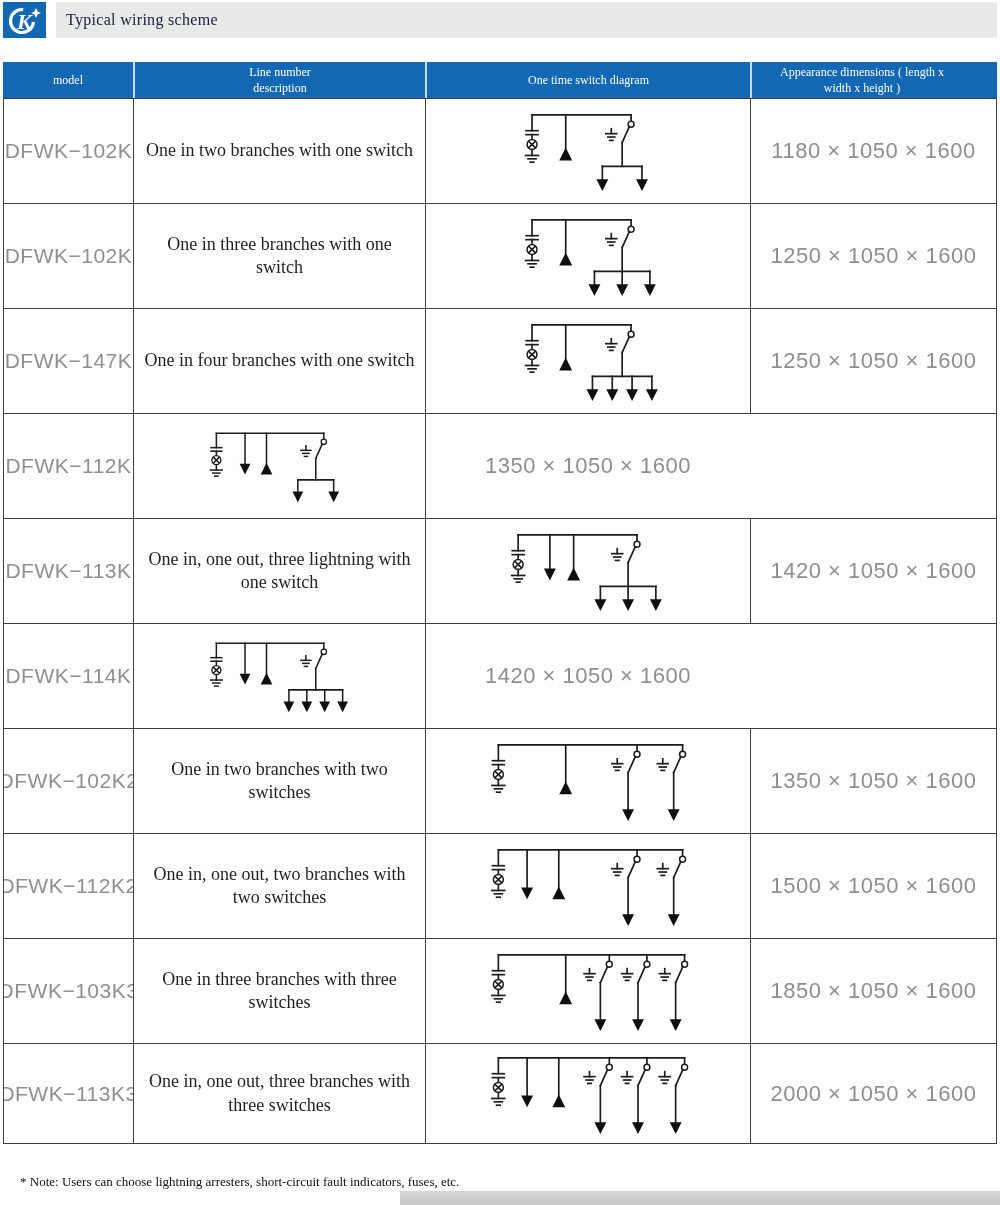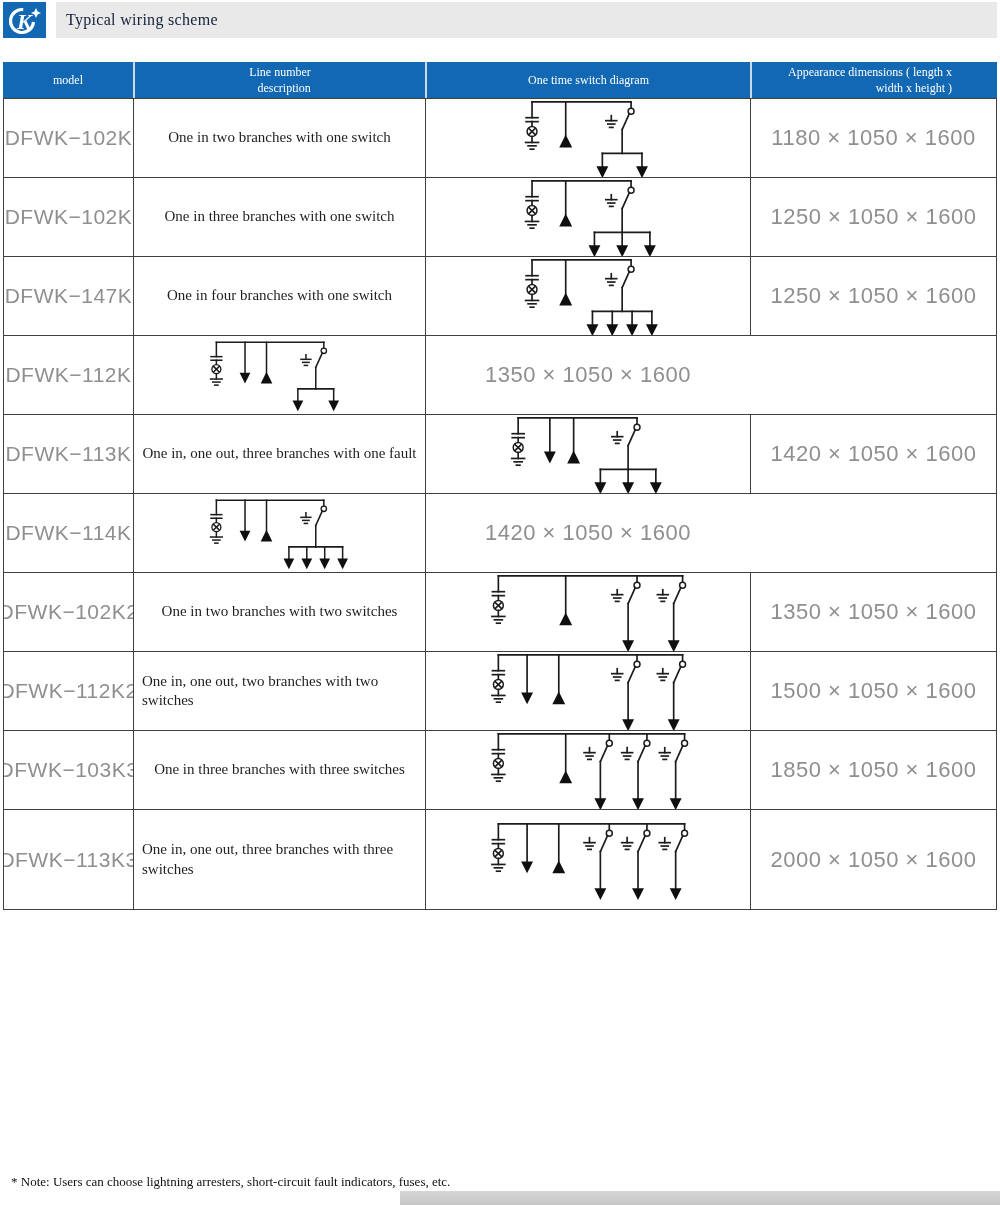--- a/index.html
+++ b/index.html
@@ -18,39 +18,39 @@
   .topbar{position:absolute;left:3px;top:2px;width:994px;height:36px;display:flex;}
   .logo{width:43px;height:36px;flex:0 0 43px;background:var(--accent);display:flex;align-items:center;justify-content:center;}
   .titleband{flex:1;margin-left:10px;background:var(--band);display:flex;align-items:center;}
   .pagetitle{font-size:16px;color:#14213a;padding-left:10px;letter-spacing:0.3px;}
 
   
   .tbl{position:absolute;left:3px;top:62px;width:994px;}
   .thead{display:grid;grid-template-columns:130px 292px 325px 1fr;height:36px;background:var(--accent);}
   .th{color:#fff;font-size:12px;display:flex;align-items:center;justify-content:center;text-align:center;line-height:1.35;}
   .th + .th{border-left:2px solid #c9d9ea;}
-  .th .twolines{display:inline-block;text-align:right;}
+  .th .twolines{display:inline-block;text-align:center;}
   .th .twolines span{display:block;}
-  .th-dims{justify-content:flex-start;text-align:right;padding-left:20px;}
+  .th-dims{justify-content:flex-start;text-align:center;padding-left:20px;}
   .th-dims span{display:inline-block;width:180px;}
   .tbody{border-top:1px solid var(--border);border-left:1px solid var(--border);border-right:1px solid var(--border);}
-  .row{display:grid;grid-template-columns:129px 292px 325px 1fr;height:79px;border-bottom:1px solid var(--border);}
+  .row{display:grid;grid-template-columns:129px 292px 325px 1fr;height:105px;border-bottom:1px solid var(--border);}
   .row:last-child{height:100px;}
   .cell{display:flex;align-items:center;justify-content:center;overflow:hidden;}
   .cell + .cell{border-left:1px solid var(--border);}
   .model-label{font-family:"Liberation Sans", sans-serif;font-size:21px;color:var(--muted);letter-spacing:0.5px;white-space:nowrap;}
-  .desc-label{font-size:15px;color:#1f1f1f;text-align:left;padding:0 8px;line-height:1.3;}
+  .desc-label{font-size:18px;color:#1f1f1f;text-align:center;padding:0 8px;line-height:1.3;}
   .dims-label{font-family:"Liberation Sans", sans-serif;font-size:22px;color:var(--muted);letter-spacing:0.5px;white-space:nowrap;}
   .diagram{width:325px;height:104px;display:block;}
   .diagram line{stroke:var(--line);stroke-width:1.7;stroke-linecap:square;}
   .diagram circle{fill:#ffffff;stroke:var(--line);stroke-width:1.5;}
   .diagram polygon{fill:#0f0f0f;stroke:none;}
 
   
-  .note{position:absolute;left:11px;top:1174px;font-size:13px;color:#101010;}
+  .note{position:absolute;left:20px;top:1174px;font-size:13px;color:#101010;}
 
   
   .bottomstrip{position:absolute;left:400px;right:0;bottom:0;height:14px;
     background:linear-gradient(to bottom,#d6d6d6,#c6c6c6);}
 
   
   .logo svg{display:block;}
 </style>
 </head>
 <body>
@@ -264,21 +264,21 @@
     <div class="cell">
       <span class="dims-label">1350 × 1050 × 1600</span>
     </div>
   </div>
 
   <div class="row">
     <div class="cell">
       <span class="model-label">DFWK−113K</span>
     </div>
     <div class="cell">
-      <span class="desc-label">One in, one out, three branches with one fault</span>
+      <span class="desc-label">One in, one out, three lightning with one switch</span>
     </div>
     <div class="cell">
       <svg class="diagram" viewBox="0 0 325 105">
               <line x1="92" y1="16" x2="212" y2="16"></line>
               <line x1="92" y1="16" x2="92" y2="32"></line>
               <line x1="86" y1="32" x2="98" y2="32"></line>
               <line x1="86" y1="36" x2="98" y2="36"></line>
               <line x1="92" y1="36" x2="92" y2="41"></line>
               <circle cx="92" cy="46" r="5"></circle>
               <line x1="88.8" y1="42.9" x2="95.2" y2="49.1"></line>

